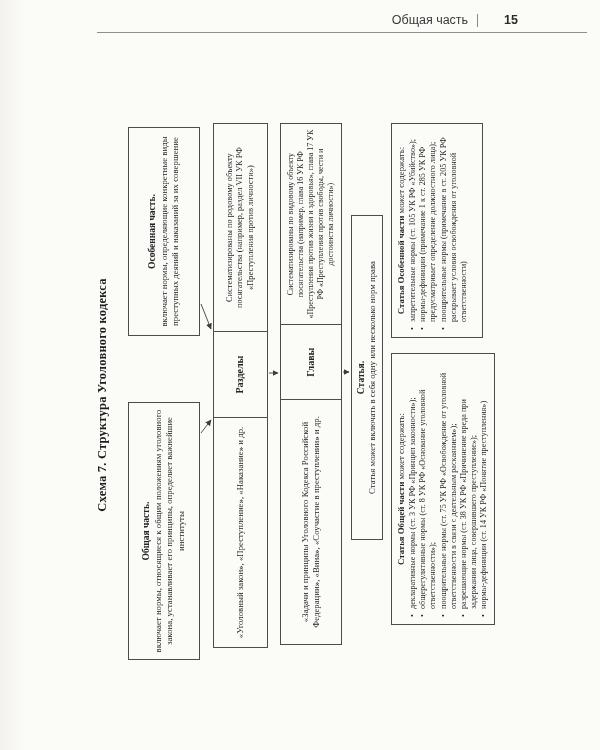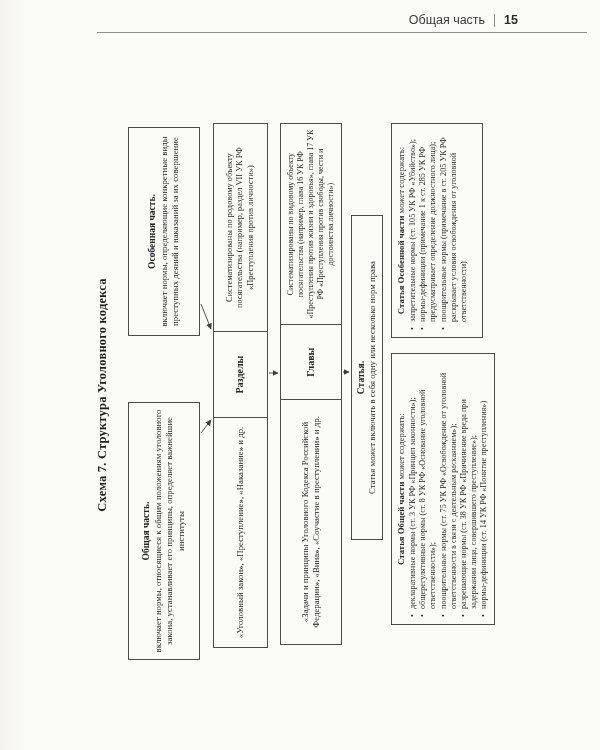--- a/index.html
+++ b/index.html
@@ -11,21 +11,21 @@
   }
   .page{position:absolute;inset:0;background:linear-gradient(90deg,#f3f2ee 0,#fbfbf8 25px,#fbfbf8 100%);}
 
   
   .running-header{
     position:absolute;top:13px;right:82px;
     font-family:"Liberation Sans", sans-serif;
     font-size:12.5px;color:#3a3a3a;display:flex;align-items:center;
   }
   .hdr-sep{display:inline-block;width:0;height:13px;border-left:1px solid #8a8a88;margin:0 9px;}
-  .hdr-num{font-weight:bold;color:#2c2c2c;}
+  .hdr-num{font-weight:bold;color:#2c2c2c;margin-left:17px;}
   .header-rule{position:absolute;top:32px;left:97px;right:13px;border-top:1.2px solid #8f8f8c;}
 
   
   .rot{
     position:absolute;left:15px;top:195px;width:560px;height:400px;
     transform:rotate(-90deg);
   }
   .d-title{
     position:absolute;left:0;right:0;top:0;text-align:center;
     font-weight:bold;font-size:12.5px;color:#1d1d1d;letter-spacing:.2px;

